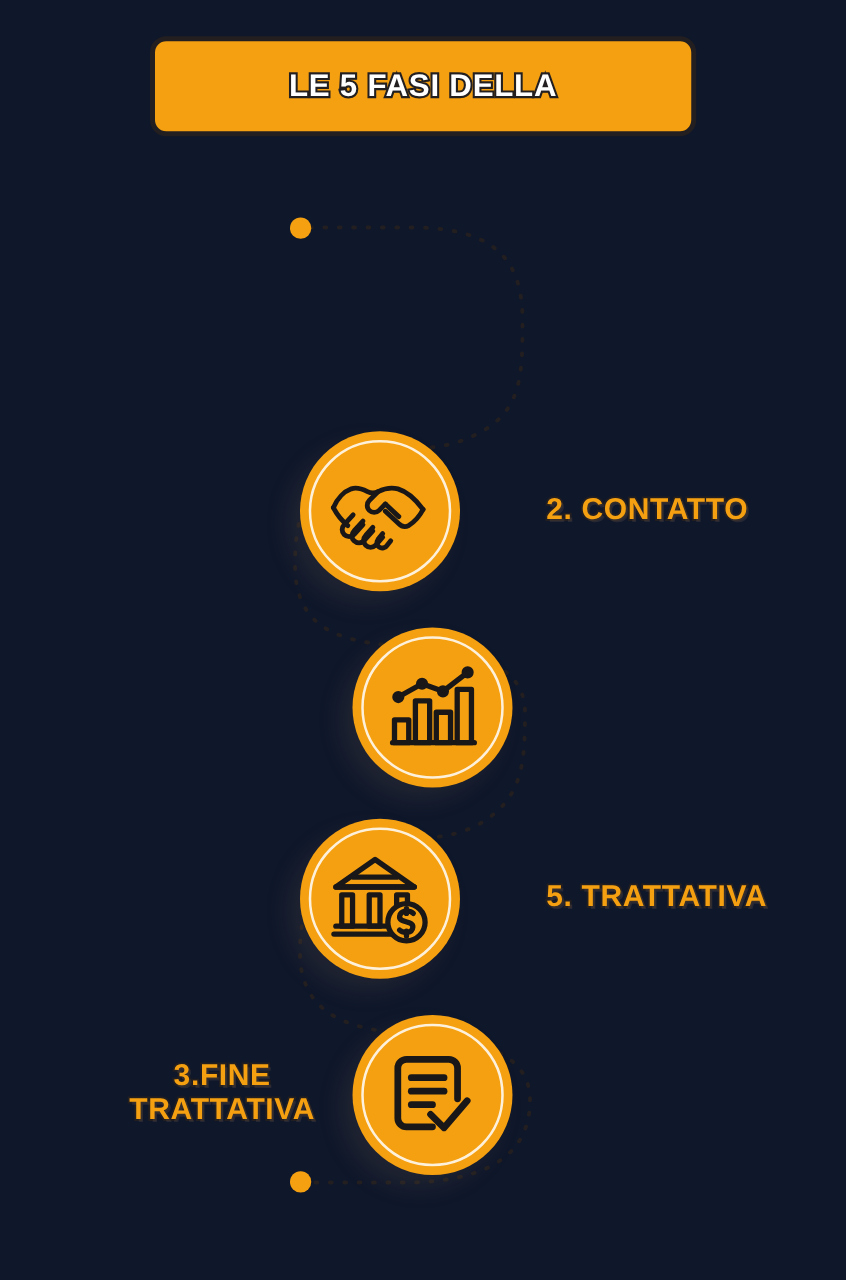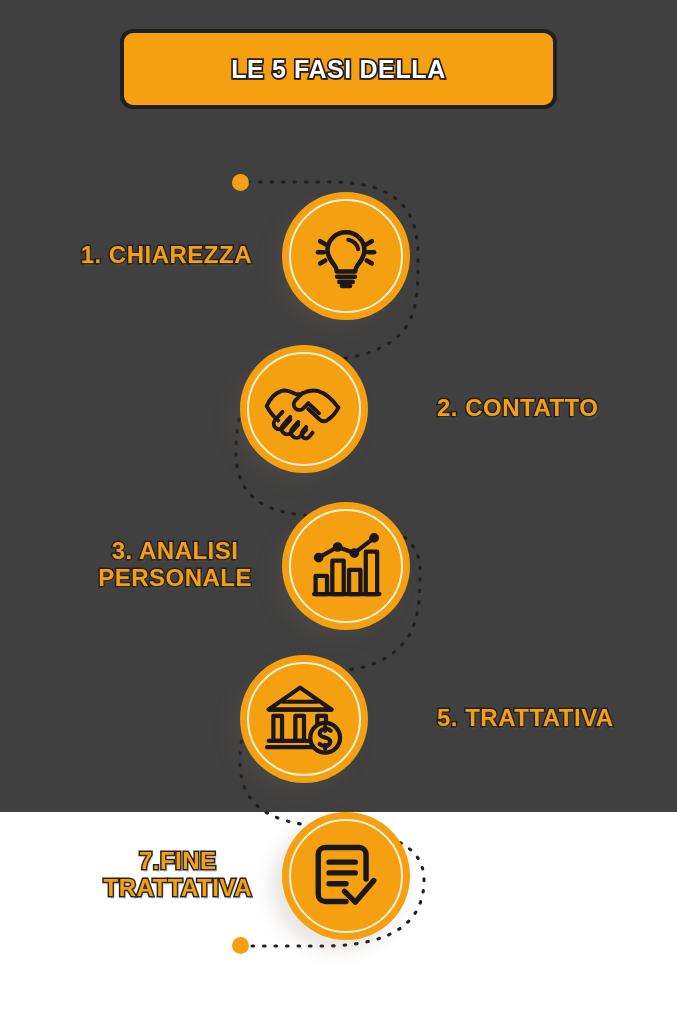--- a/index.html
+++ b/index.html
@@ -11,22 +11,22 @@
     width: 677px;
     height: 1024px;
     overflow: hidden;
     font-family: "Liberation Sans", sans-serif;
     position: relative;
   }
 
   #infographic {
     position: relative;
     width: 677px;
-    height: 812px;
-    background: #404040;
+    height: 1024px;
+    background: #0f172a;
   }
 
   
   .title-banner {
     position: absolute;
     left: 120px;
     top: 29px;
     width: 437px;
     height: 80px;
     background: #F5A011;
@@ -168,40 +168,20 @@
              C 248 702, 240 730, 240 762
              C 240 808, 274 822, 316 826
              C 368 830, 424 836, 424 880
              C 424 920, 396 944, 330 946
              L 248 946" fill="none" stroke="#231f20" stroke-width="3.1" stroke-linecap="round" stroke-dasharray="1.5 10"></path>
   </svg>
 
   <div class="endpoint-dot" id="dot-start"></div>
   <div class="endpoint-dot" id="dot-end"></div>
 
-  <div class="step step-1">
-    <div class="label label-left">1. CHIAREZZA</div>
-    <div class="badge badge-right">
-      <svg width="74" height="74" viewBox="0 0 100 100">
-        <g fill="none" stroke="#1a1718" stroke-width="6.2" stroke-linecap="round" stroke-linejoin="round">
-          <path d="M50 18 C36 18 25 29 25 42 C25 51 30 57 34 62 C36.5 65 37.5 68 37.5 71 L62.5 71 C62.5 68 63.5 65 66 62 C70 57 75 51 75 42 C75 29 64 18 50 18 Z"></path>
-          <path d="M38 78 L62 78"></path>
-          <path d="M41 85 L59 85"></path>
-          <path d="M44.5 90.5 L55.5 90.5"></path>
-          <path d="M53 28 C60 29 65.5 34.5 66.5 41" stroke-width="5.4"></path>
-          <path d="M15 30 L22 34"></path>
-          <path d="M12 45 L20 45"></path>
-          <path d="M15 60 L22 56"></path>
-          <path d="M85 30 L78 34"></path>
-          <path d="M88 45 L80 45"></path>
-          <path d="M85 60 L78 56"></path>
-        </g>
-      </svg>
-    </div>
-  </div>
 
   <div class="step step-2">
     <div class="badge badge-left">
       <svg width="86" height="70" viewBox="0 0 120 92">
         <g fill="none" stroke="#1a1718" stroke-width="5.4" stroke-linecap="round" stroke-linejoin="round">
           <path d="M8 42 C12 32 20 24 28 21 C34 19 40 21 46 24 C50 26 54 26 58 24 C64 21 72 19 80 21 C90 24 100 33 108 44"></path>
           <path d="M108 44 C104 52 98 58 92 62 C88 64 84 63 81 60 L66 46"></path>
           <path d="M8 42 C12 50 18 57 24 62"></path>
           <path d="M30 50 L20 61 C17 64 17 69 20 72 C23 75 28 75 31 72 L41 61"></path>
           <path d="M41 57 L31 68 C28 71 28 76 31 79 C34 82 39 82 42 79 L52 68"></path>
@@ -209,22 +189,20 @@
           <path d="M63 71 L58 77 C56 80 56 84 59 86 C62 88 66 87 68 84 L72 79"></path>
           <path d="M58 24 L48 34 C45 37 45 42 48 45 C51 48 56 48 59 45 L66 38"></path>
           <path d="M66 38 L81 52"></path>
         </g>
       </svg>
     </div>
     <div class="label label-right">2. CONTATTO</div>
   </div>
 
   <div class="step step-3">
-    <div class="label label-left two-line">3. ANALISI
-PERSONALE</div>
     <div class="badge badge-right">
       <svg width="76" height="72" viewBox="0 0 100 94">
         <g fill="none" stroke="#1a1718" stroke-width="5.6" stroke-linecap="round" stroke-linejoin="round">
           <path d="M8 84 L94 84"></path>
           <rect x="10" y="60" width="15" height="24"></rect>
           <rect x="32" y="40" width="15" height="44"></rect>
           <rect x="54" y="52" width="15" height="32"></rect>
           <rect x="76" y="28" width="15" height="56"></rect>
           <path d="M14 36 L39 22 L61 30 L87 10"></path>
         </g>
@@ -254,21 +232,21 @@
           <path d="M85 63 C82 60 72 59 71 66 C70 73 85 70 84.5 77 C84 84 74 83 71 80"></path>
           <path d="M78 58 L78 63"></path>
           <path d="M78 81 L78 86"></path>
         </g>
       </svg>
     </div>
     <div class="label label-right">5. TRATTATIVA</div>
   </div>
 
   <div class="step step-5">
-    <div class="label label-left two-line">7.FINE
+    <div class="label label-left two-line">3.FINE
 TRATTATIVA</div>
     <div class="badge badge-right">
       <svg width="74" height="74" viewBox="0 0 96 96">
         <g fill="none" stroke="#1a1718" stroke-width="7" stroke-linecap="round" stroke-linejoin="round">
           <path d="M74 52 L74 20 C74 15 70 11 65 11 L21 11 C16 11 12 15 12 20 L12 72 C12 77 16 81 21 81 L48 81"></path>
           <path d="M26 30 L60 30"></path>
           <path d="M26 44 L60 44"></path>
           <path d="M26 58 L48 58"></path>
           <path d="M46 68 L60 82 L84 54"></path>
         </g>

